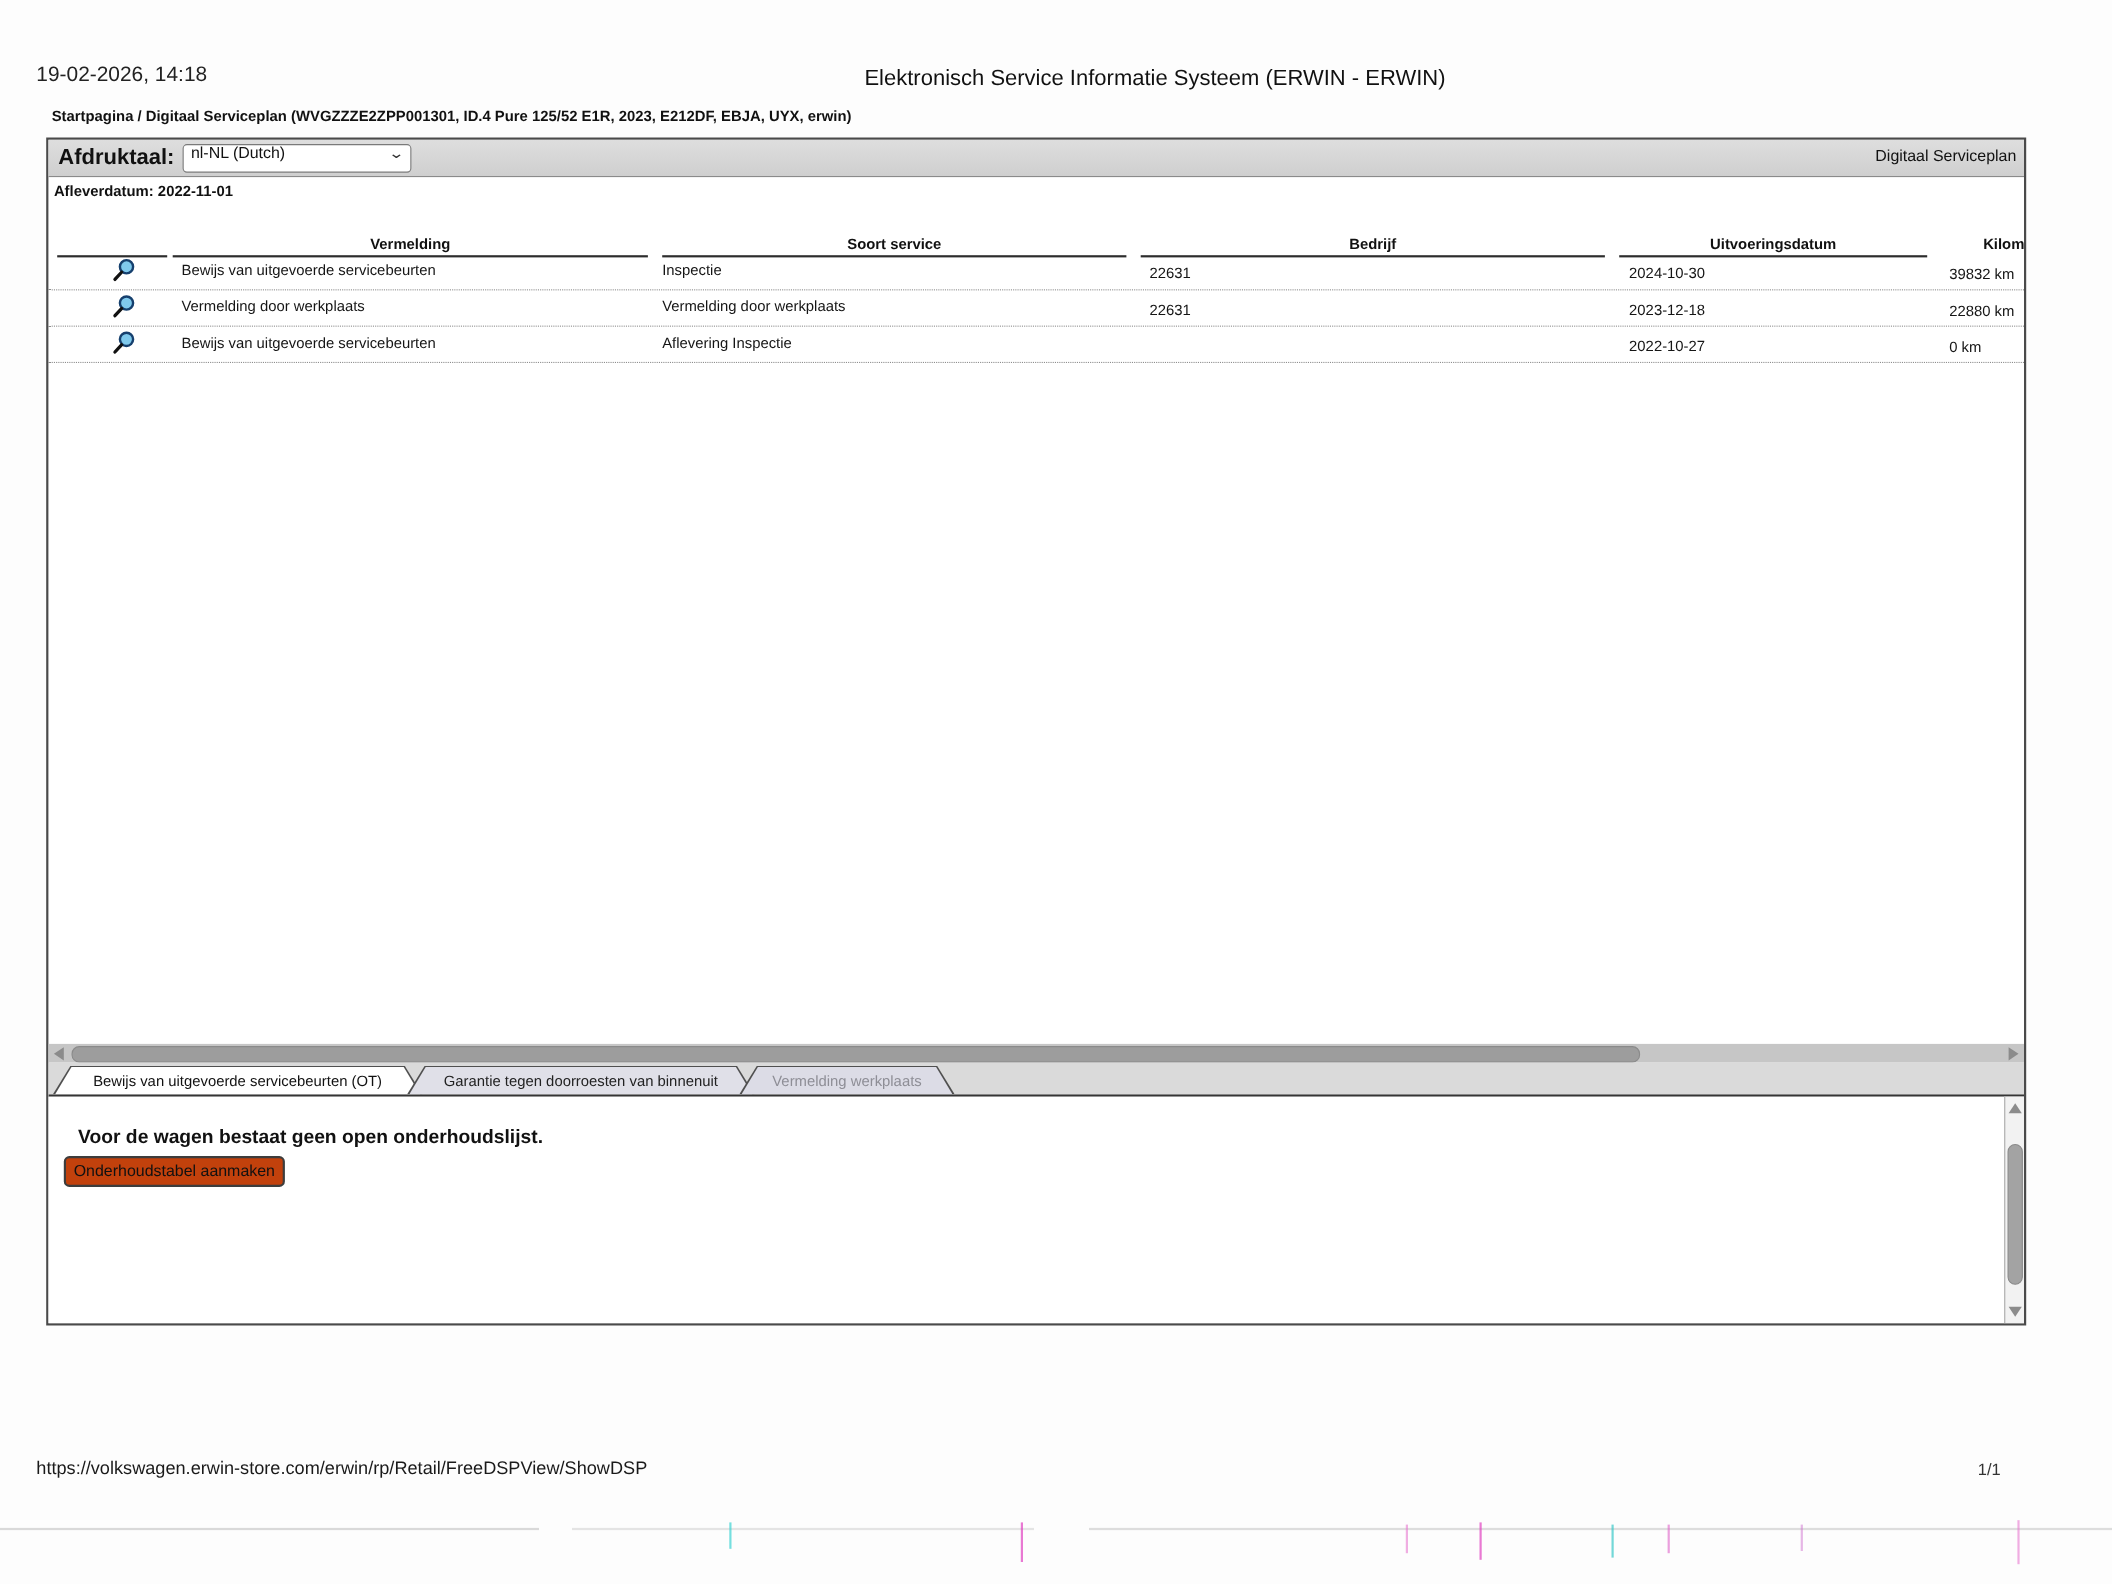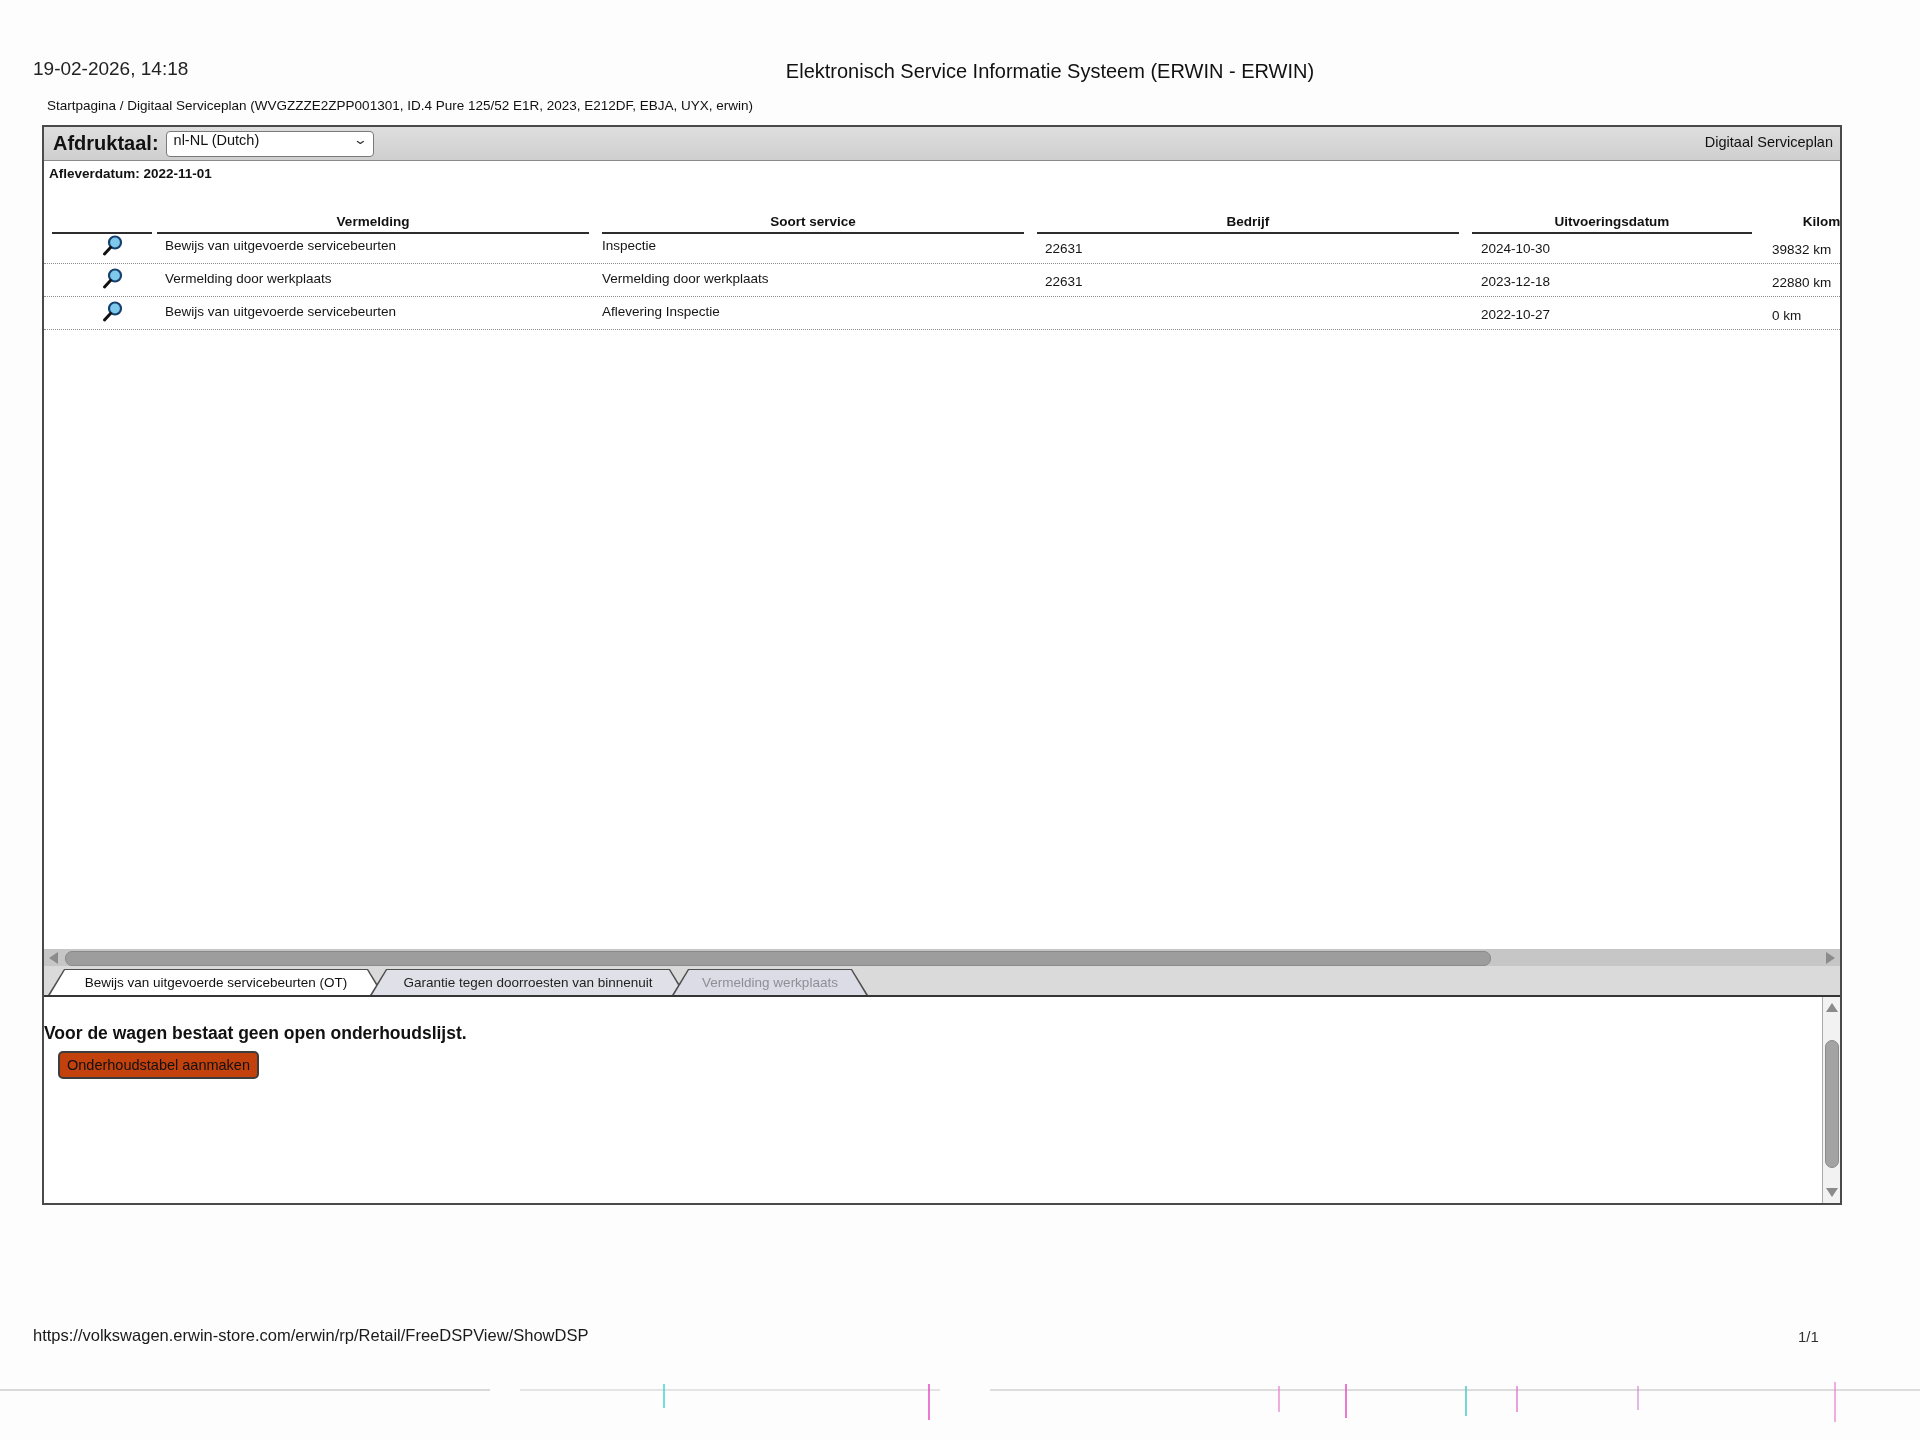--- a/index.html
+++ b/index.html
@@ -5,21 +5,21 @@
   html,body{margin:0;padding:0;}
   body{background:#e9e9e9;font-family:"Liberation Sans", sans-serif;}
   .page{position:relative;width:1920px;height:1440px;background:#fdfdfd;overflow:hidden;
         color:#1c1c1c;}
   .abs{position:absolute;}
 
   
   .print-date{left:33px;top:58px;font-size:19px;color:#222;}
   .print-title{left:560px;top:60px;width:980px;text-align:center;font-size:20px;color:#111;}
 
-  .breadcrumb{left:47px;top:98px;font-size:13.5px;font-weight:normal;color:#111;}
+  .breadcrumb{left:47px;top:98px;font-size:13.5px;font-weight:bold;color:#111;}
 
   
   .panel{left:42px;top:125px;width:1796px;height:1076px;border:2px solid #4a4a4a;
          background:#fff;overflow:hidden;}
 
   .toolbar{position:absolute;left:0;top:0;width:100%;height:33px;
            background:linear-gradient(#dedede,#cfcfcf);border-bottom:1px solid #8a8a8a;
            display:flex;align-items:center;}
   .toolbar-label{font-size:20px;font-weight:bold;margin-left:9px;color:#111;}
   .dropdown{margin-left:7px;width:192px;height:24px;background:#fff;border:1px solid #7a7a7a;
@@ -57,21 +57,21 @@
   .tab-inner{position:absolute;inset:1px 2px 0 2px;
              clip-path:polygon(15px 0, calc(100% - 15px) 0, 100% 100%, 0 100%);
              display:flex;align-items:center;justify-content:center;
              font-size:13.5px;white-space:nowrap;text-align:right;}
   .tab-active .tab-inner{background:#ffffff;color:#111;}
   .tab-gray .tab-inner{background:#e0e0e8;color:#222;}
   .tab-dim .tab-inner{background:#dcdce6;color:#8e8e96;}
 
   
   .bottom-pane{position:absolute;left:0;top:870px;width:100%;height:206px;background:#fff;}
-  .no-list-msg{position:absolute;left:0;top:26px;font-size:17.5px;font-weight:bold;color:#111;}
+  .no-list-msg{position:absolute;left:27px;top:26px;font-size:17.5px;font-weight:bold;color:#111;}
   .create-btn{position:absolute;left:14px;top:54px;background:#c2410c;border:2px solid #3d3d3d;
               border-radius:5px;font-size:14.5px;color:#111;padding:4px 7px;
               font-family:"Liberation Sans",sans-serif;cursor:pointer;}
 
   
   .vscroll{position:absolute;right:0;top:870px;width:17px;height:206px;background:#f2f2f2;
            border-left:1px solid #aaa;}
   .arr-up{left:3px;top:6px;border-left:6px solid transparent;border-right:6px solid transparent;
           border-bottom:9px solid #8b8b8b;}
   .arr-down{left:3px;bottom:6px;border-left:6px solid transparent;border-right:6px solid transparent;

